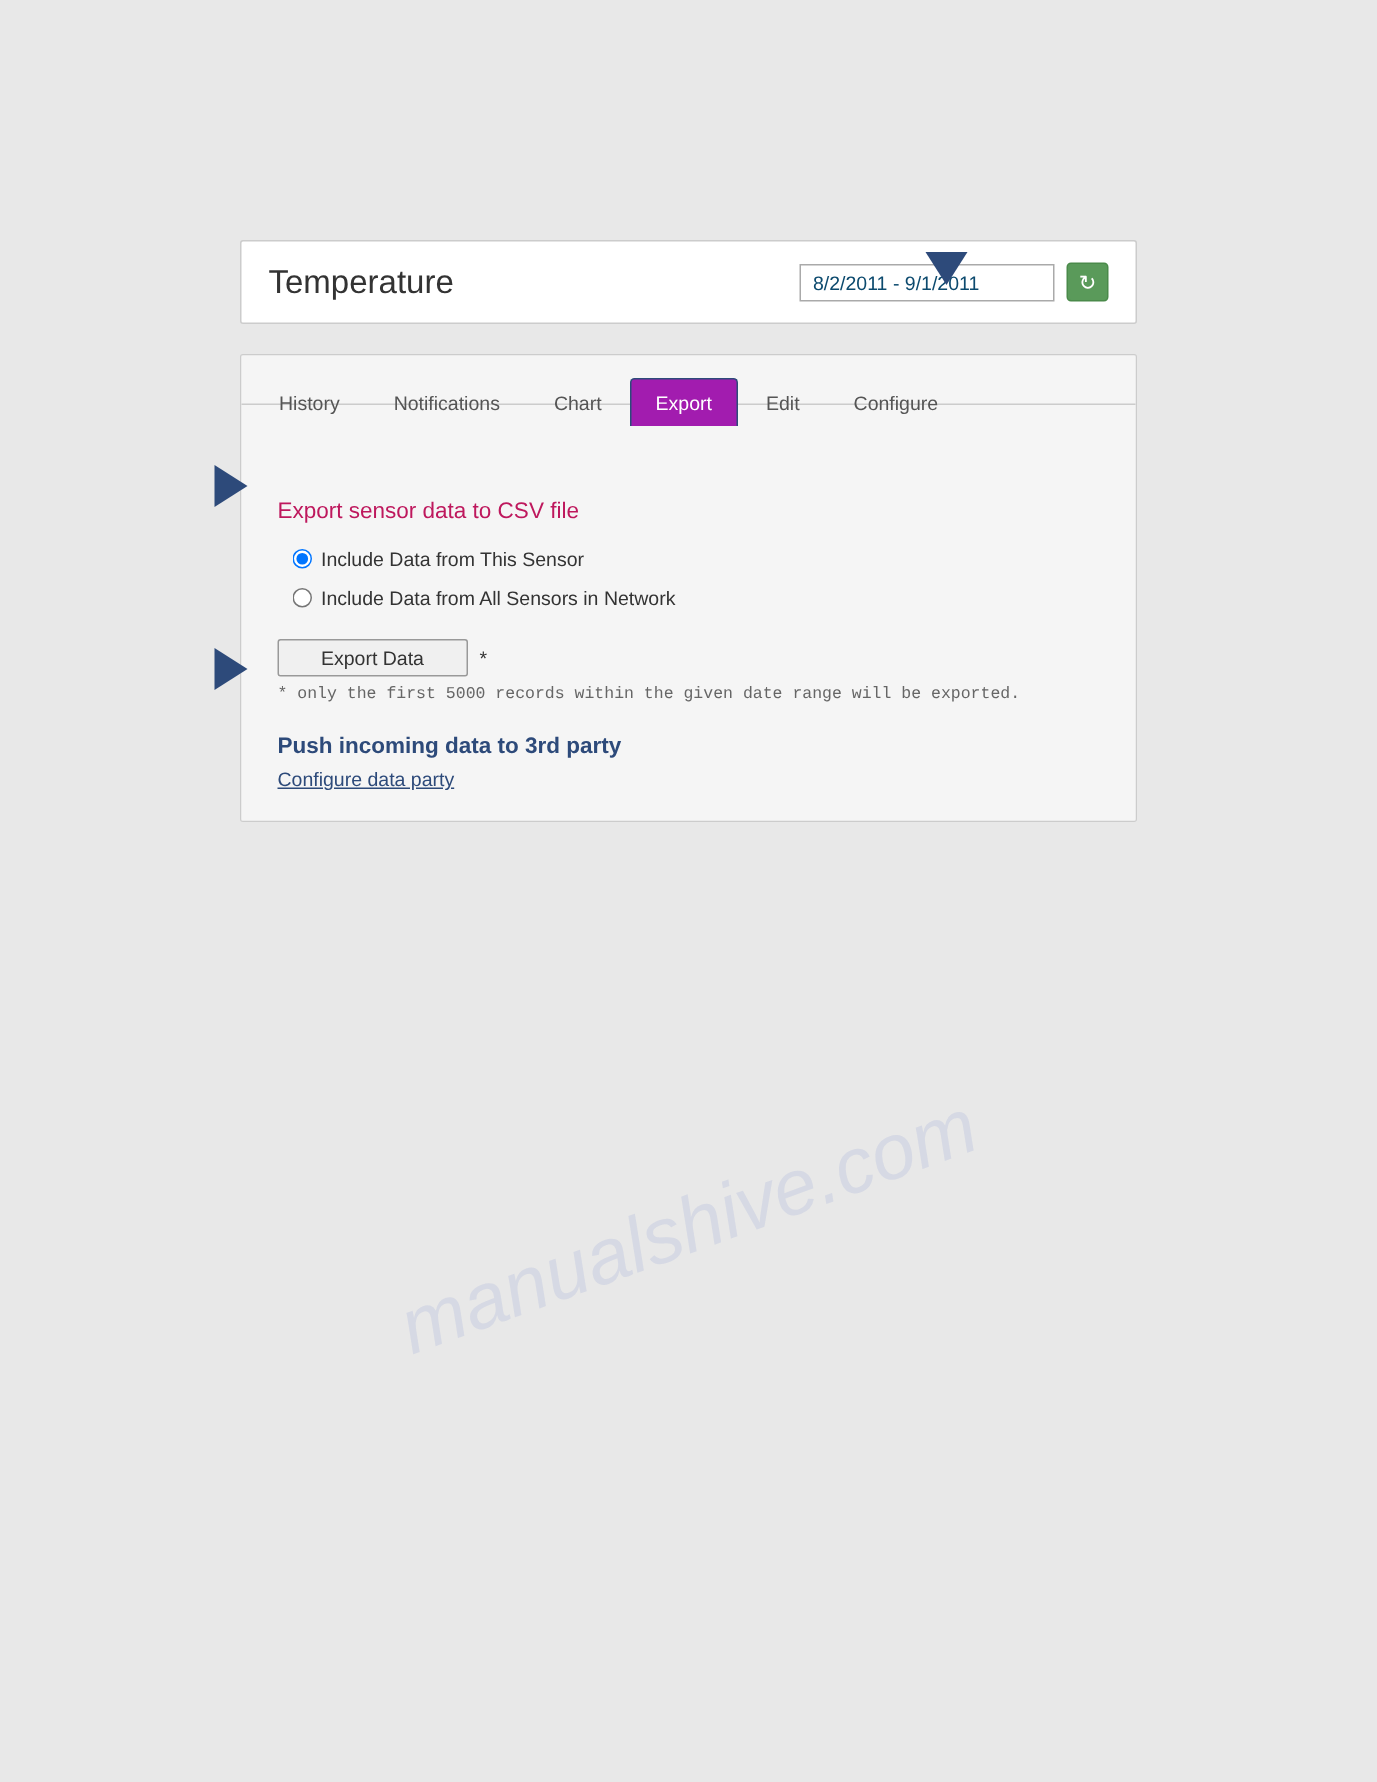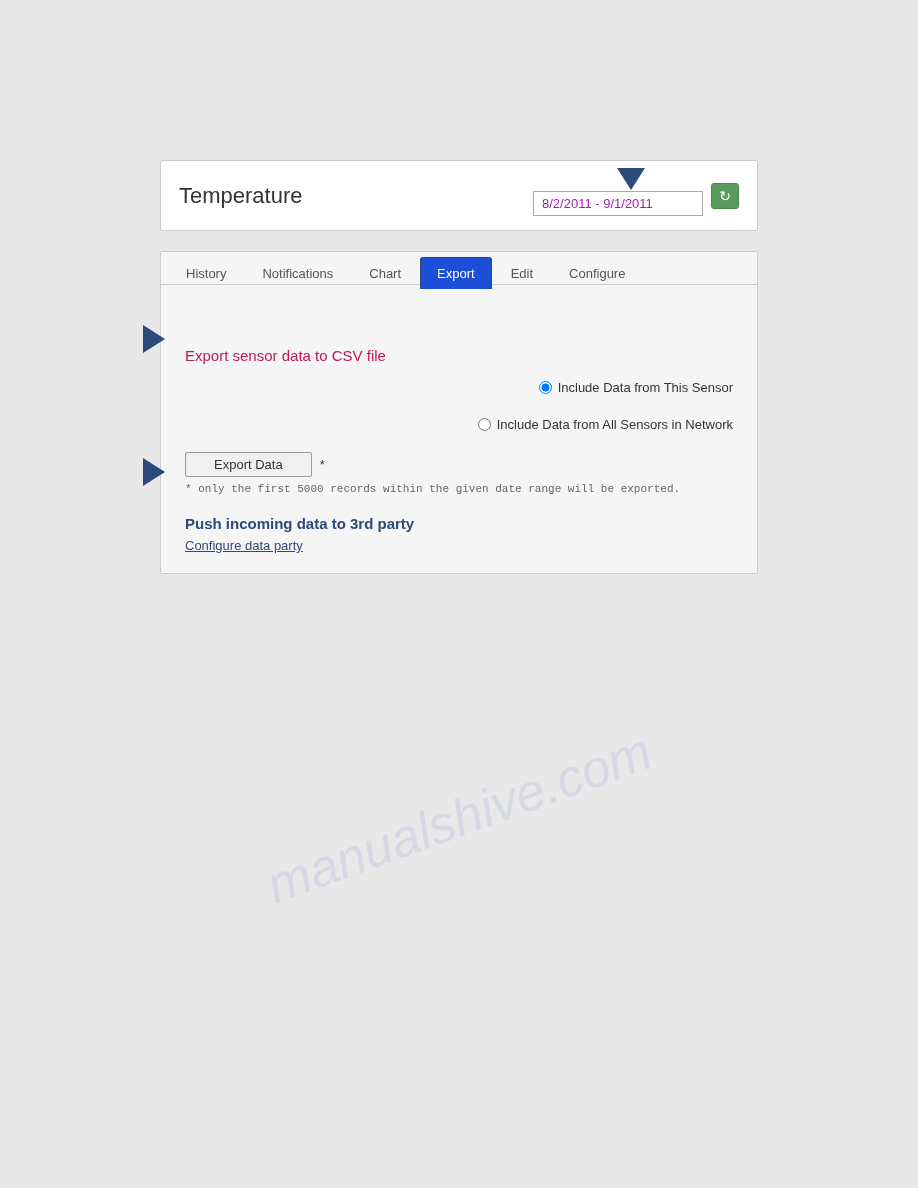--- a/index.html
+++ b/index.html
@@ -60,24 +60,23 @@
     .header-right {
       display: flex;
       align-items: center;
       gap: 8px;
     }
 
     .date-range-input {
       border: 1px solid #aaa;
       padding: 4px 8px;
       font-size: 13px;
-      color: #a21caf;
+      color: #0c4a6e;
       width: 170px;
       background: #fff;
-      margin-top: 16px;
     }
 
     .refresh-btn {
       background: #5a9a5a;
       border: 1px solid #4a8a4a;
       border-radius: 3px;
       width: 28px;
       height: 26px;
       cursor: pointer;
       display: flex;
@@ -107,26 +106,26 @@
     .tab {
       padding: 8px 16px;
       cursor: pointer;
       font-size: 13px;
       color: #555;
       border: 1px solid transparent;
       border-bottom: none;
       margin-right: 2px;
       background: transparent;
       position: relative;
-      top: 5px;
+      top: 15px;
       border-radius: 3px 3px 0 0;
     }
 
     .tab.active {
-      background: #1d4ed8;
+      background: #a21caf;
       color: #fff;
       border-color: #2d4a7a;
     }
 
     
     .content-area {
       padding: 20px 24px;
       background: #f5f5f5;
     }
 
@@ -134,24 +133,23 @@
       font-size: 15px;
       color: #be185d;
       margin-bottom: 16px;
       font-weight: normal;
       margin-top: 42px;
     }
 
     .radio-group {
       display: flex;
       flex-direction: column;
-      gap: 22px;
+      gap: 11px;
       margin-bottom: 20px;
       margin-left: 10px;
-      align-items: flex-end;
     }
 
     .radio-label {
       display: flex;
       align-items: center;
       gap: 6px;
       cursor: pointer;
       font-size: 13px;
       color: #333;
     }

